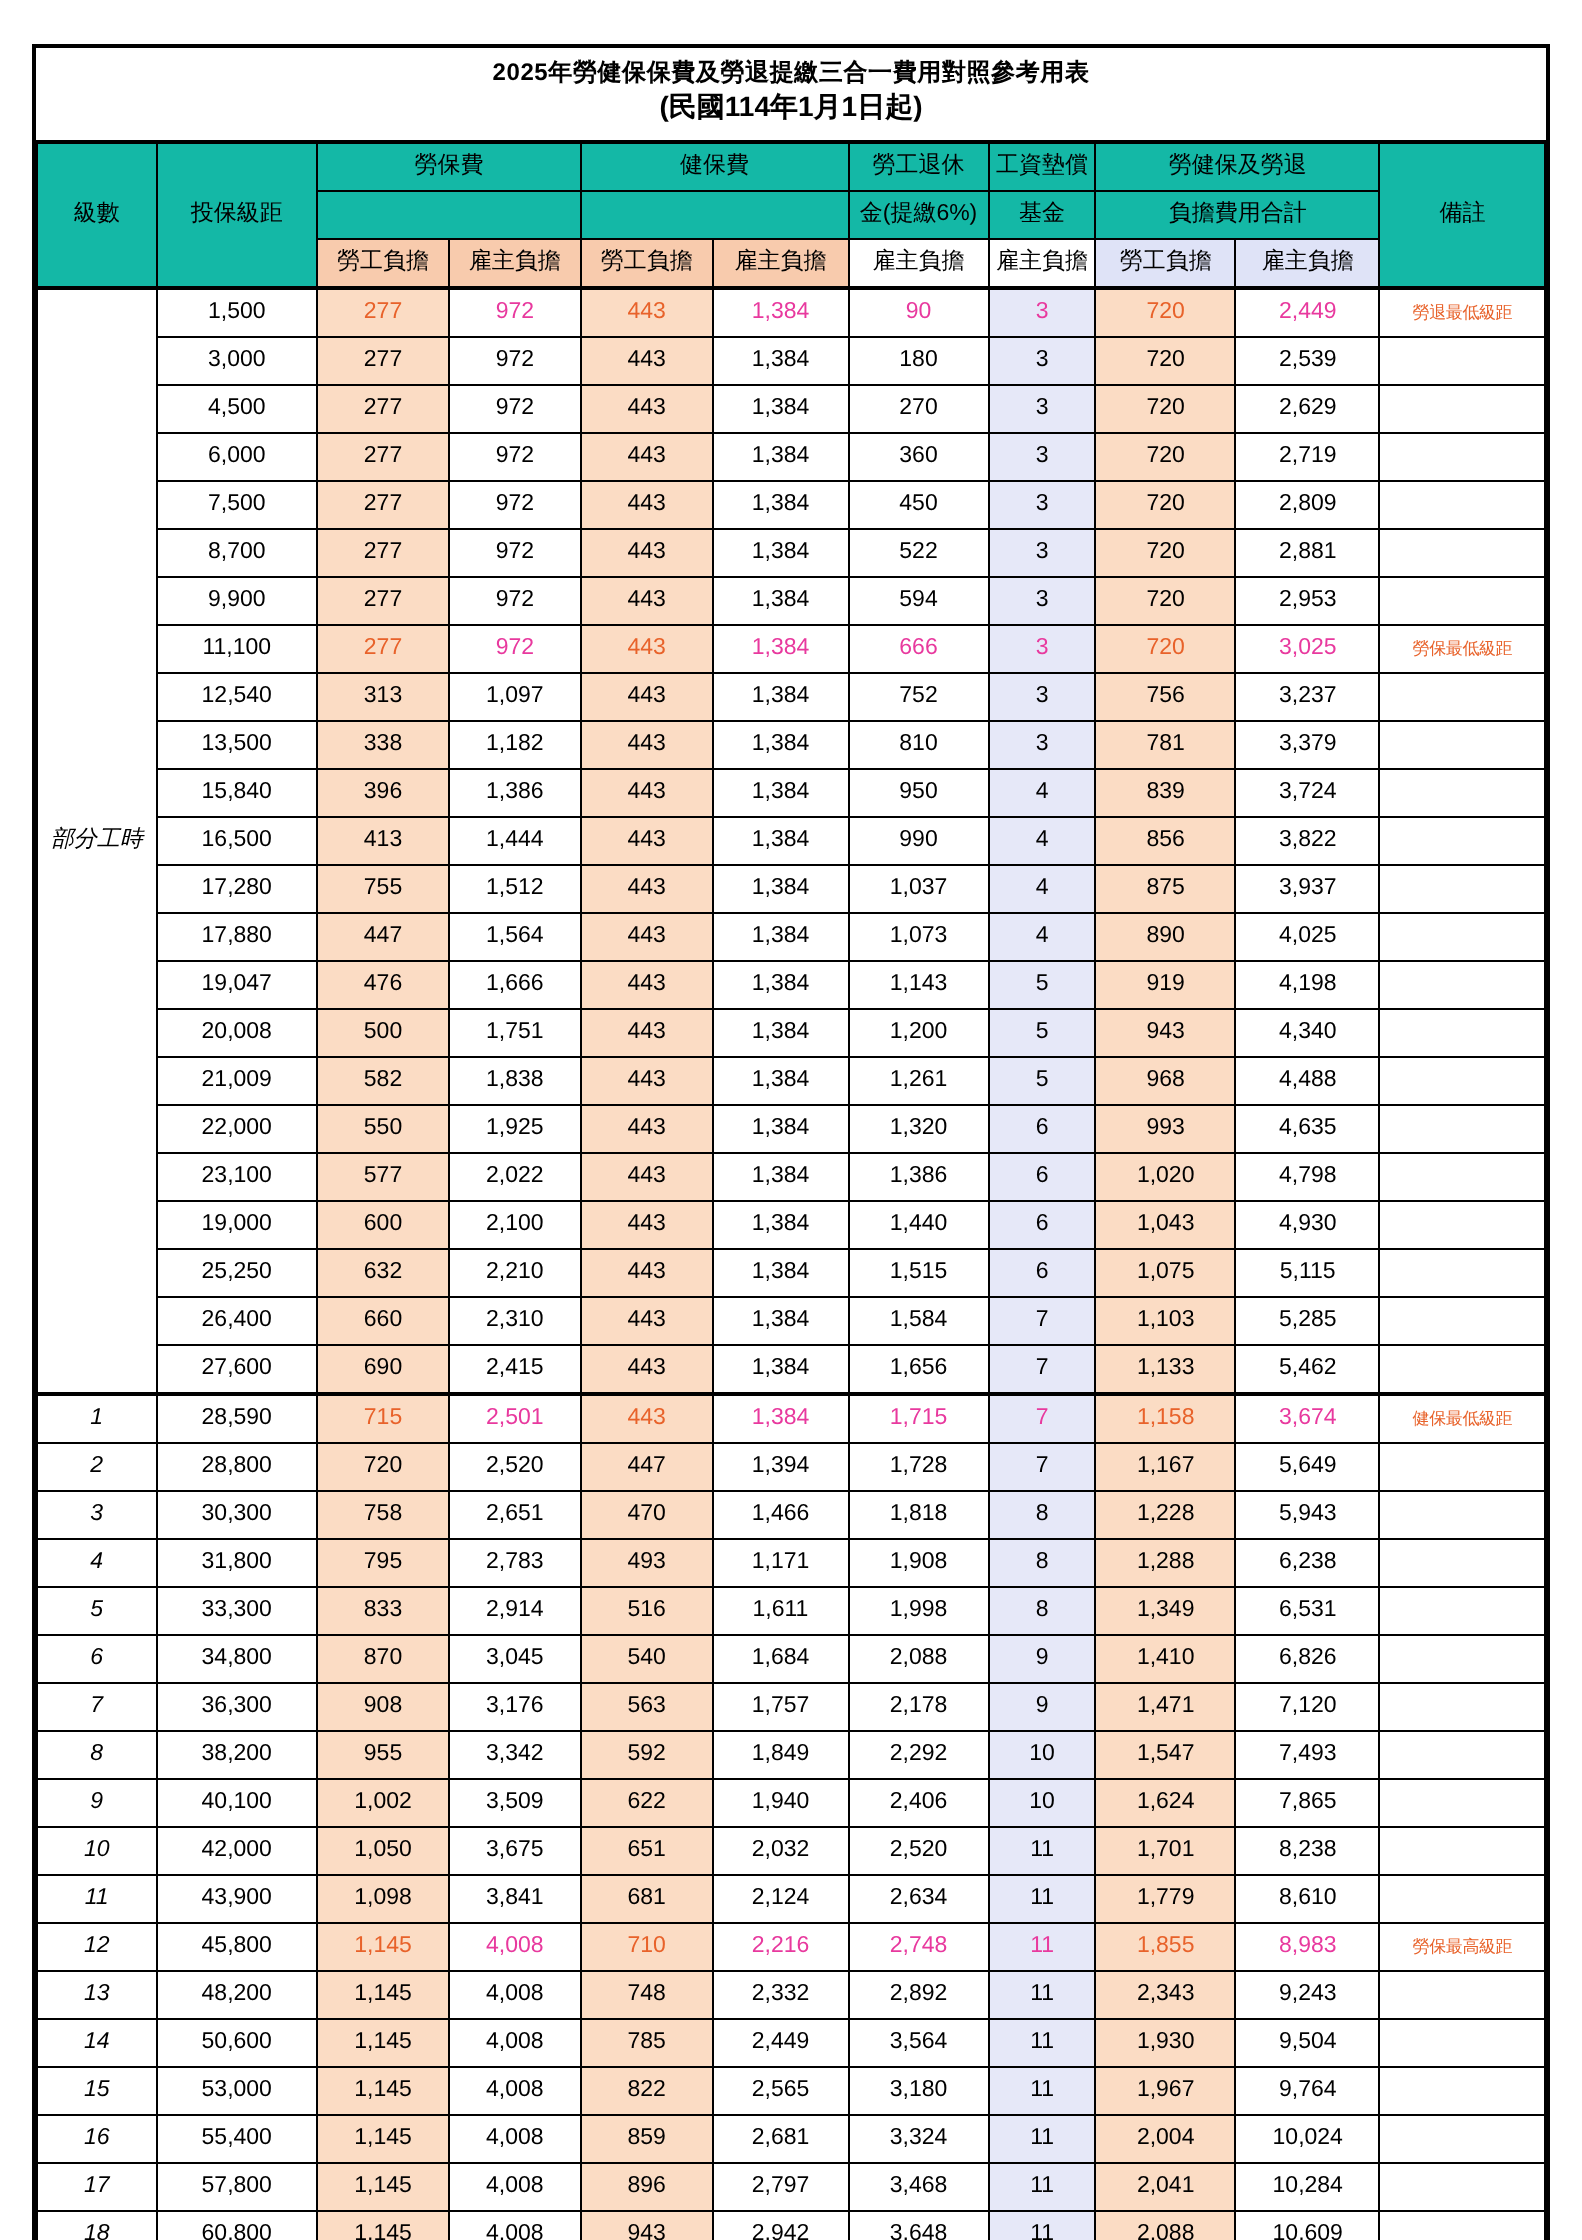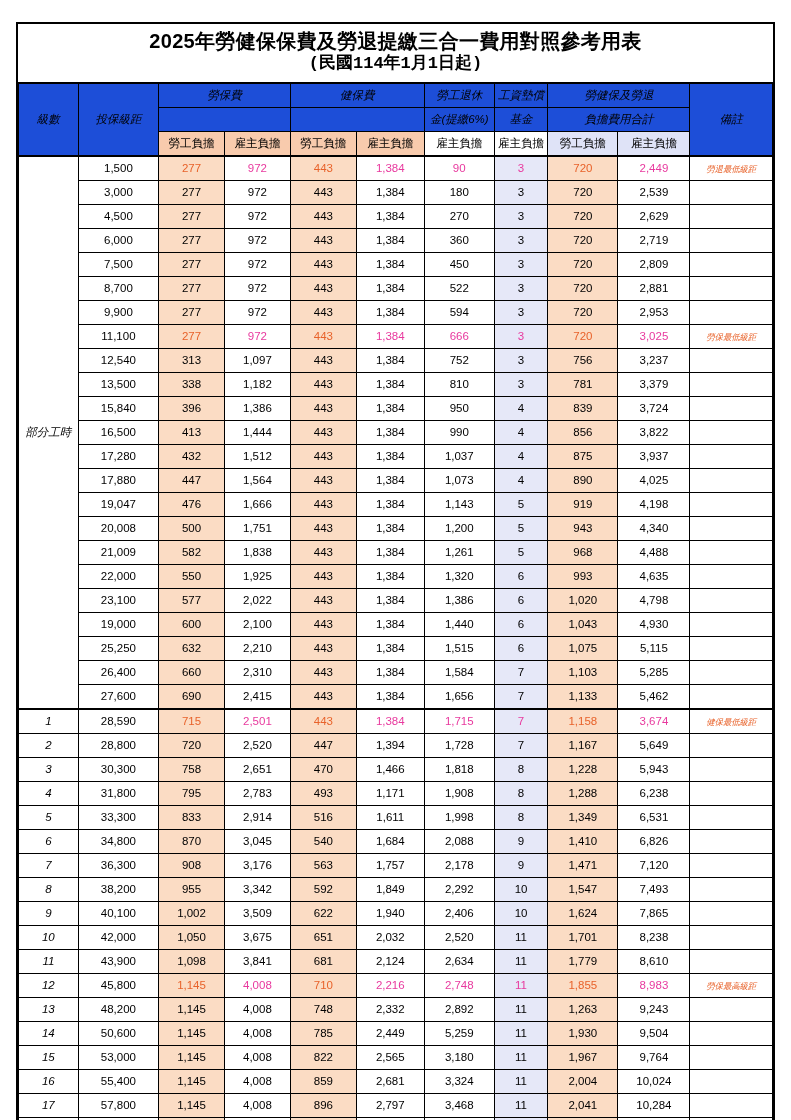--- a/index.html
+++ b/index.html
@@ -40,36 +40,34 @@
     height: 23px;
     line-height: 1.1;
     font-weight: normal;
   }
   .title-cell {
     border: none !important;
     padding: 6px 0 8px 0 !important;
     height: auto !important;
   }
   .title-main {
-    font-size: 20px;
+    font-size: 12px;
     font-weight: bold;
     letter-spacing: 0.3px;
   }
   .title-sub {
-    font-size: 17px;
+    font-size: 14px;
     font-weight: bold;
     margin-top: 3px;
-    font-family: Liberation Mono, monospace;
   }
   
   .hdr {
     font-size: 12px;
     font-weight: normal;
-    background: #1d4ed8;
-    font-style: italic;
+    background: #14b8a6;
   }
   .hdr-small {
     font-size: 10.5px;
     line-height: 1.15;
     margin-left: 24px;
   }
   .sub-orange {
     background: #f8cbad;
     font-size: 11px;
   }
@@ -91,21 +89,20 @@
   .bracket { font-size: 12.5px; }
 
   .hl-orange { color: #e8622a; font-weight: normal; }
   .hl-pink { color: #e8399e; }
 
   .note {
     font-size: 8.5px;
     color: #e8622a;
     white-space: nowrap;
     letter-spacing: -0.2px;
-    font-style: italic;
   }
   .thick-top { border-top: 2px solid #000 !important; }
 </style>
 </head>
 <body>
 
 <div id="page">
   <div class="sheet">
     <table class="main">
       <colgroup>
@@ -297,21 +294,21 @@
             <td class="num c-orange">443</td>
             <td class="num c-white">1,384</td>
             <td class="num c-white">990</td>
             <td class="num c-blue">4</td>
             <td class="num c-orange">856</td>
             <td class="num c-white">3,822</td>
             <td class=""></td>
           </tr>
           <tr>
             <td class="bracket">17,280</td>
-            <td class="num c-orange">432</td>
+            <td class="num c-orange">755</td>
             <td class="num c-white">1,512</td>
             <td class="num c-orange">443</td>
             <td class="num c-white">1,384</td>
             <td class="num c-white">1,037</td>
             <td class="num c-blue">4</td>
             <td class="num c-orange">875</td>
             <td class="num c-white">3,937</td>
             <td class=""></td>
           </tr>
           <tr>
@@ -592,32 +589,32 @@
           </tr>
           <tr>
             <td class="grade">13</td>
             <td class="bracket">48,200</td>
             <td class="num c-orange">1,145</td>
             <td class="num c-white">4,008</td>
             <td class="num c-orange">748</td>
             <td class="num c-white">2,332</td>
             <td class="num c-white">2,892</td>
             <td class="num c-blue">11</td>
-            <td class="num c-orange">1,263</td>
+            <td class="num c-orange">2,343</td>
             <td class="num c-white">9,243</td>
             <td class=""></td>
           </tr>
           <tr>
             <td class="grade">14</td>
             <td class="bracket">50,600</td>
             <td class="num c-orange">1,145</td>
             <td class="num c-white">4,008</td>
             <td class="num c-orange">785</td>
             <td class="num c-white">2,449</td>
-            <td class="num c-white">5,259</td>
+            <td class="num c-white">3,564</td>
             <td class="num c-blue">11</td>
             <td class="num c-orange">1,930</td>
             <td class="num c-white">9,504</td>
             <td class=""></td>
           </tr>
           <tr>
             <td class="grade">15</td>
             <td class="bracket">53,000</td>
             <td class="num c-orange">1,145</td>
             <td class="num c-white">4,008</td>

